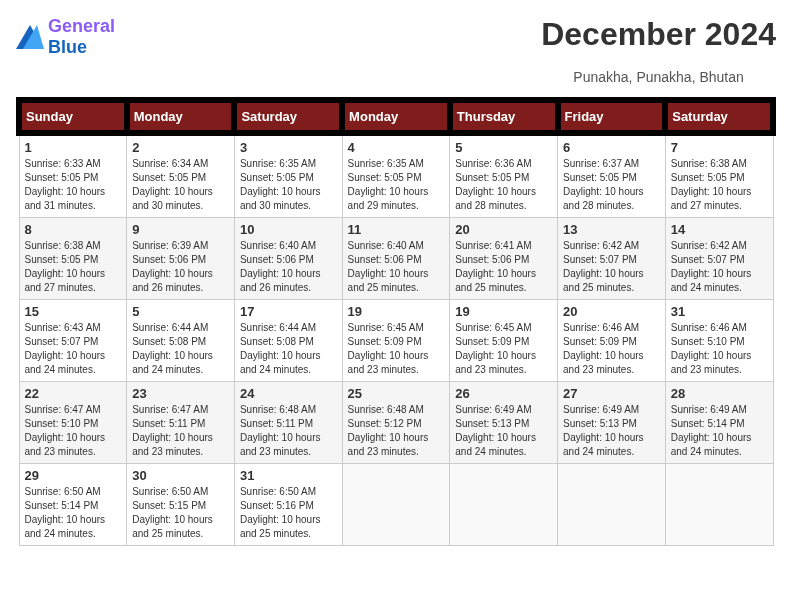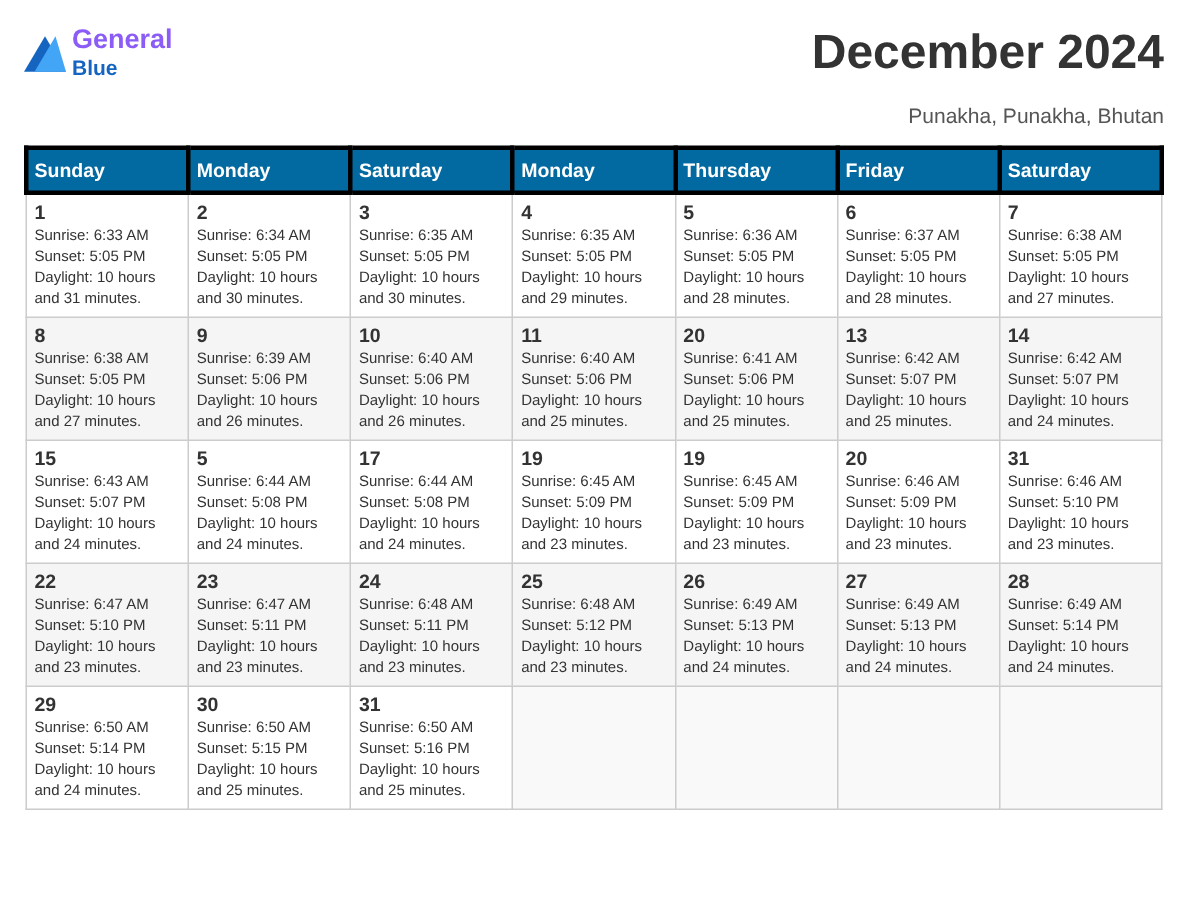--- a/index.html
+++ b/index.html
@@ -20,54 +20,54 @@
       display: flex;
       align-items: center;
       gap: 4px;
     }
     .logo-text-general {
       font-size: 18px;
       font-weight: bold;
       color: #8b5cf6;
     }
     .logo-text-blue {
-      font-size: 14px;
+      font-size: 18px;
       font-weight: bold;
       color: #1565c0;
     }
     .logo-icon {
       width: 28px;
       height: 24px;
     }
     .title-block {
-      text-align: right;
+      text-align: center;
     }
     .month-title {
       font-size: 32px;
       font-weight: bold;
       color: #333;
     }
     .location-title {
       font-size: 14px;
       color: #555;
       margin-top: 16px;
     }
     .calendar {
       width: 100%;
       border-collapse: collapse;
       border: 1px solid #ccc;
     }
     .calendar th {
-      background-color: #0369a1;
+      background-color: #7f1d1d;
       color: #fff;
       font-size: 13px;
       font-weight: bold;
       padding: 6px 4px;
       text-align: left;
-      border: 3px solid #000000;
+      border: 6px solid #000000;
     }
     .calendar td {
       vertical-align: top;
       padding: 4px 5px;
       border: 1px solid #ccc;
       font-size: 10.5px;
       color: #333;
       width: calc(100% / 7);
       min-height: 80px;
       background: #fff;

